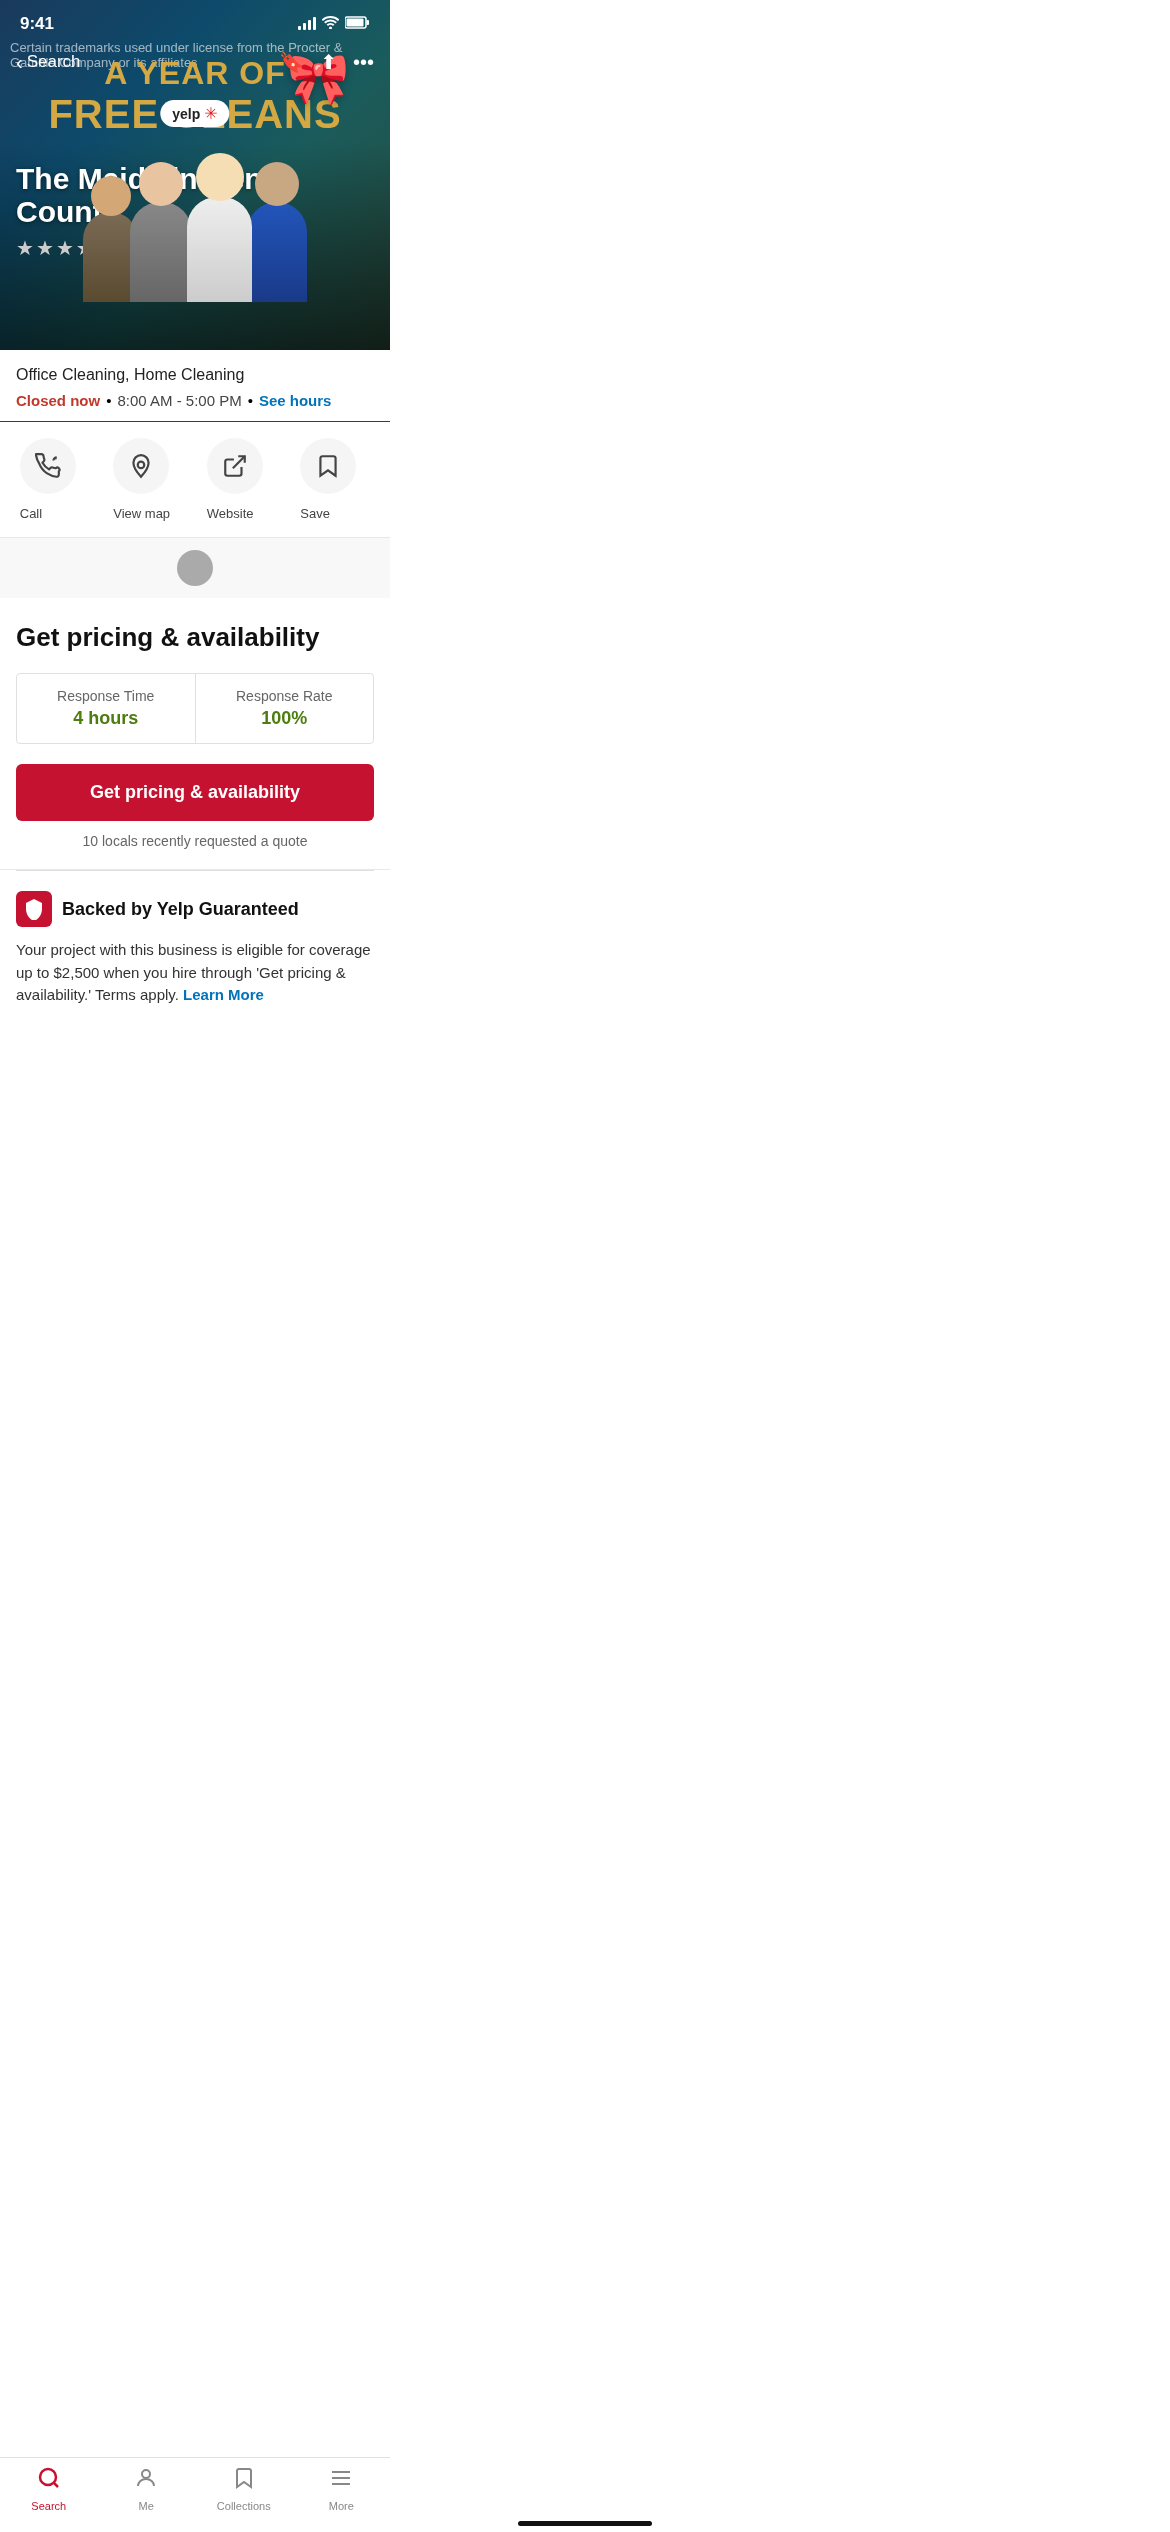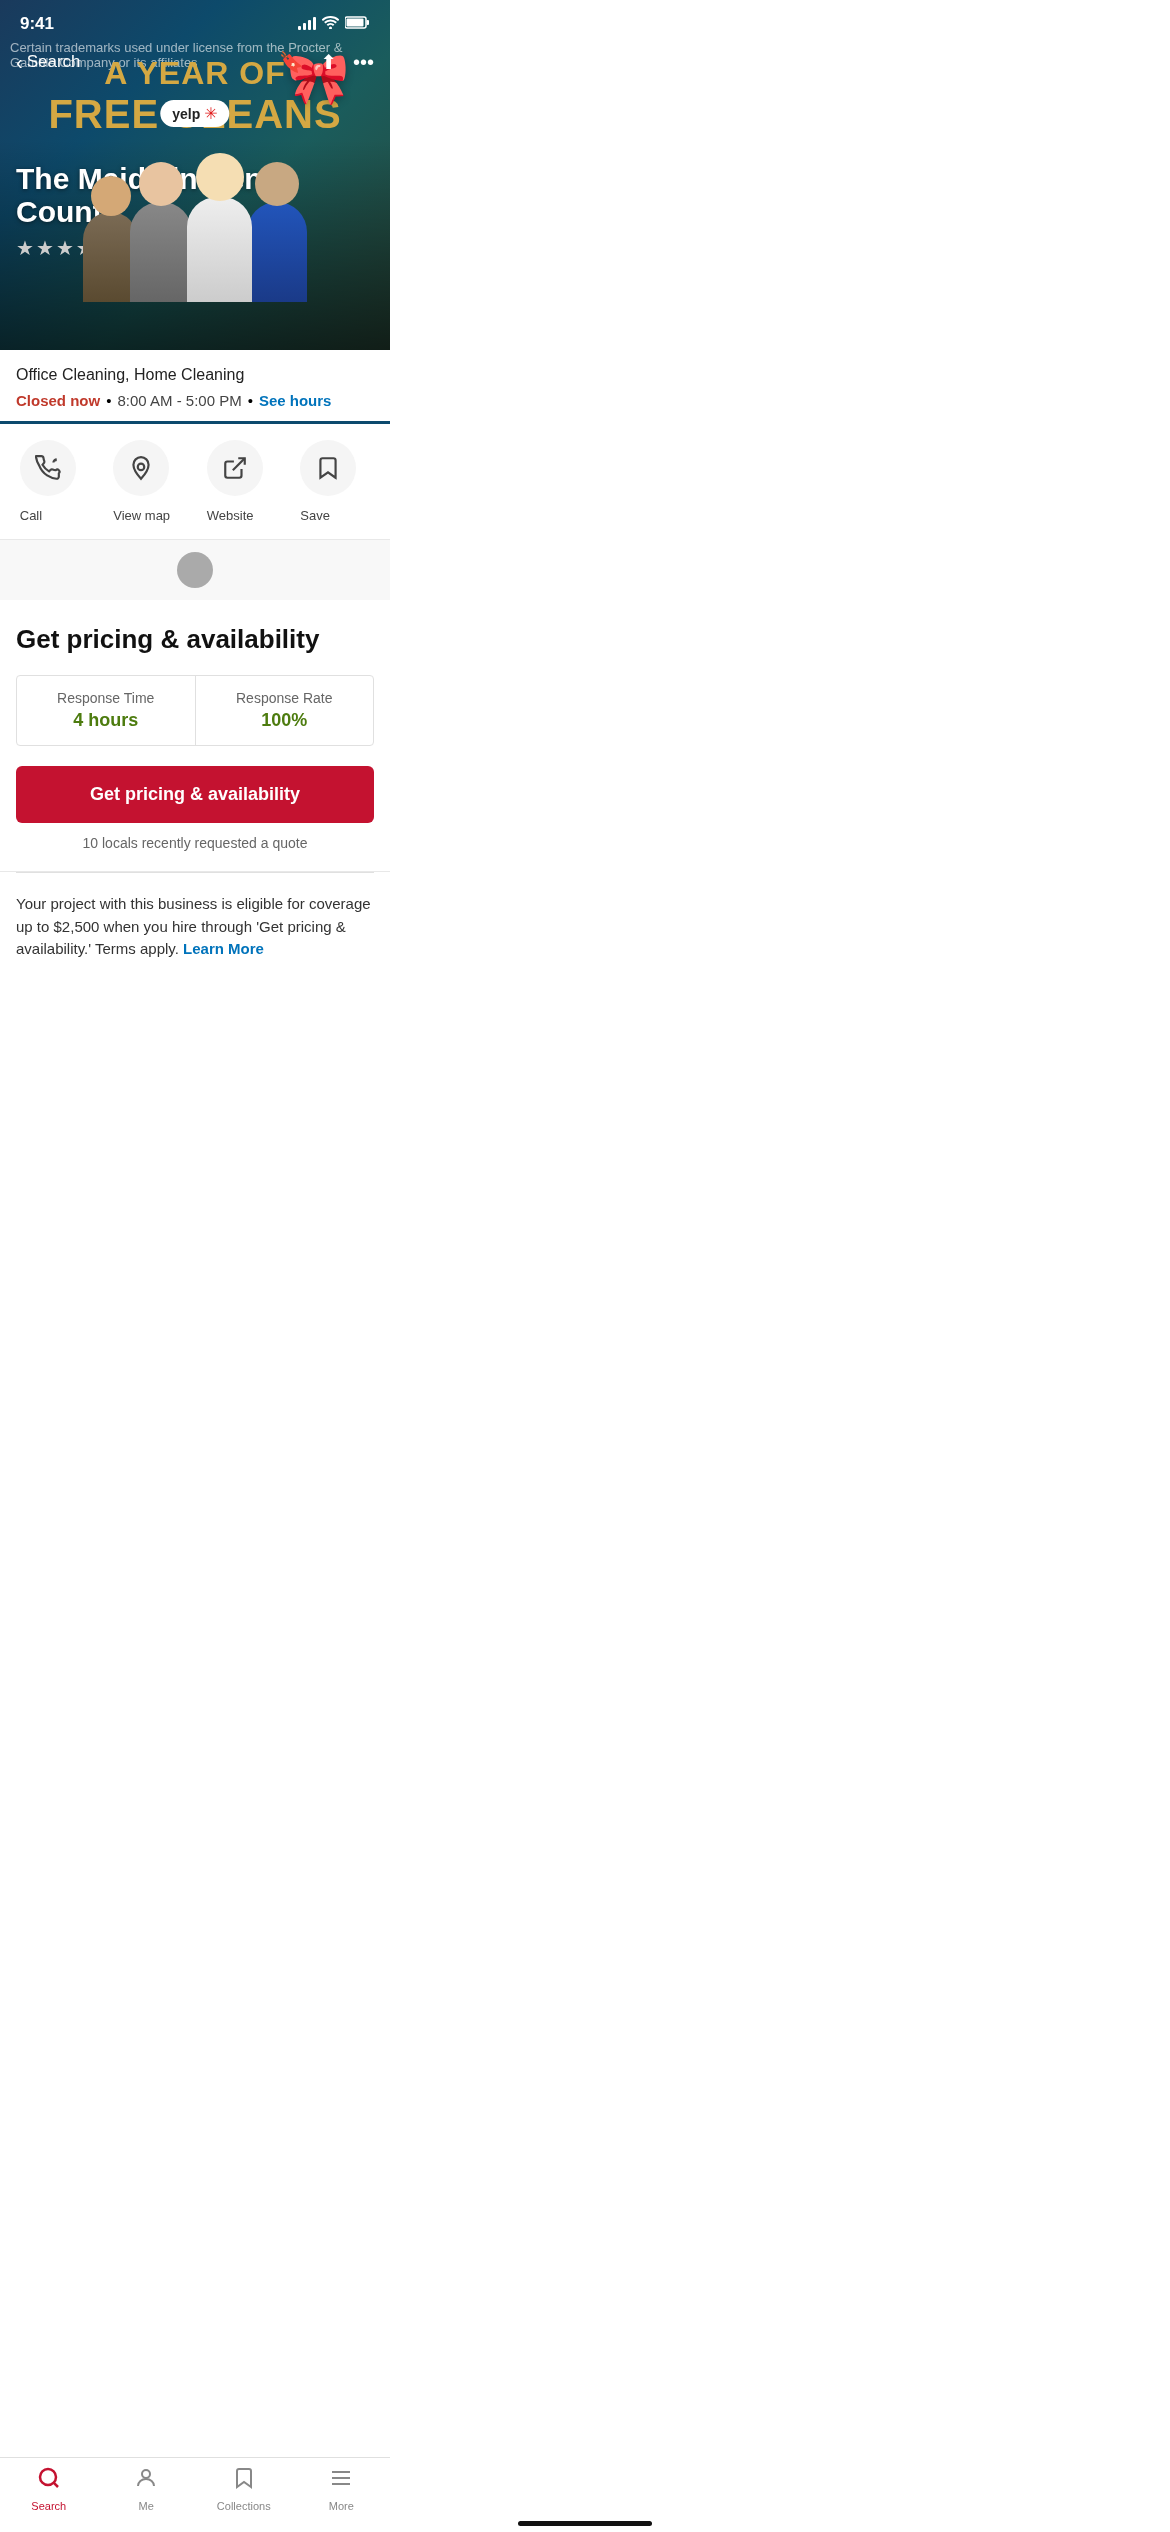--- a/index.html
+++ b/index.html
@@ -208,21 +208,21 @@
     }
 
     
     .content {
       background: white;
     }
 
     
     .business-info {
       padding: 16px 16px 12px;
-      border-bottom: 3px solid #0c4a6e;
+      border-bottom: 1px solid #0c4a6e;
     }
     .business-categories {
       font-size: 16px;
       color: #222;
       margin-bottom: 8px;
     }
     .business-hours {
       display: flex;
       align-items: center;
       gap: 6px;
@@ -659,20 +659,28 @@
         <div class="stat-value">100%</div>
       </div>
     </div>
     <button class="pricing-btn">Get pricing &amp; availability</button>
     <div class="locals-text">10 locals recently requested a quote</div>
   </div>
 
   <div class="section-divider"></div>
 
   <div class="guaranteed-section">
+    <div class="guaranteed-header">
+      <div class="guaranteed-shield">
+        <svg width="20" height="22" viewBox="0 0 20 22" fill="white">
+          <path d="M10 1L2 5v6c0 5.55 3.84 10.74 8 12 4.16-1.26 8-6.45 8-12V5l-8-4z"></path>
+        </svg>
+      </div>
+      <span class="guaranteed-title">Backed by Yelp Guaranteed</span>
+    </div>
     <p class="guaranteed-text">
       <span>Your project with this business is eligible for coverage up to $2,500 when you hire through 'Get pricing &amp; availability.' Terms apply.</span>
       <span> </span>
       <a class="learn-more-link">Learn More</a>
     </p>
   </div>
 
   <div style="height: 100px;"></div>
 </div>
 

